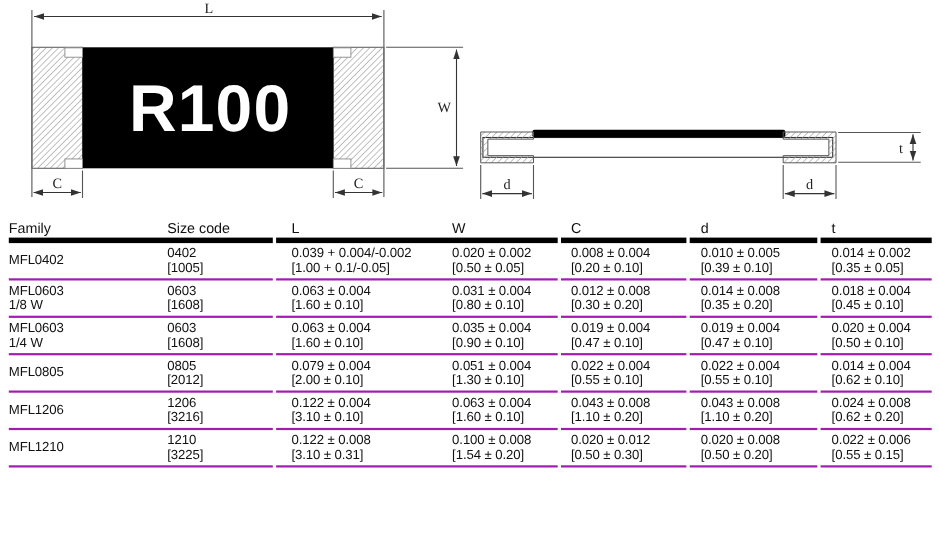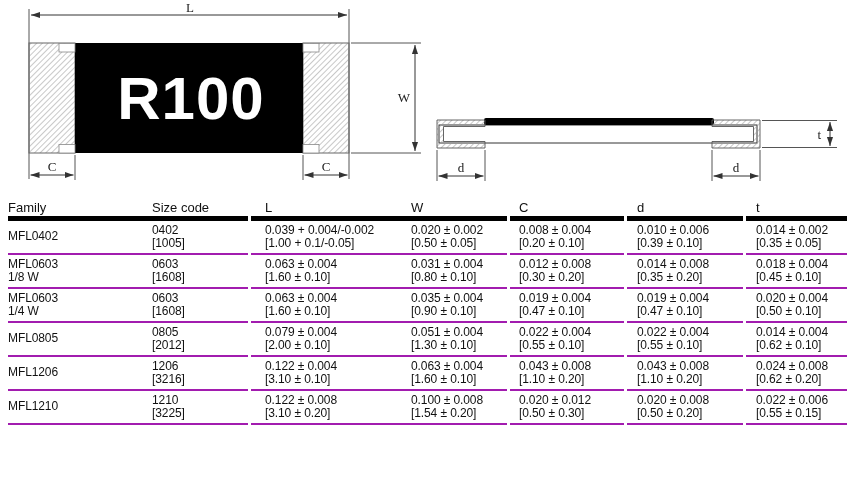--- a/index.html
+++ b/index.html
@@ -123,21 +123,21 @@
       </div>
       <div class="cell">
         <div>0.020 ± 0.002</div>
         <div>[0.50 ± 0.05]</div>
       </div>
       <div class="cell">
         <div>0.008 ± 0.004</div>
         <div>[0.20 ± 0.10]</div>
       </div>
       <div class="cell">
-        <div>0.010 ± 0.006</div>
+        <div>0.010 ± 0.005</div>
         <div>[0.39 ± 0.10]</div>
       </div>
       <div class="cell">
         <div>0.014 ± 0.002</div>
         <div>[0.35 ± 0.05]</div>
       </div>
     </div>
 
     <div class="trow grid7">
       <div class="cell">
@@ -267,21 +267,21 @@
       <div class="cell">
         <div>MFL1210</div>
         <div></div>
       </div>
       <div class="cell">
         <div>1210</div>
         <div>[3225]</div>
       </div>
       <div class="cell">
         <div>0.122 ± 0.008</div>
-        <div>[3.10 ± 0.20]</div>
+        <div>[3.10 ± 0.31]</div>
       </div>
       <div class="cell">
         <div>0.100 ± 0.008</div>
         <div>[1.54 ± 0.20]</div>
       </div>
       <div class="cell">
         <div>0.020 ± 0.012</div>
         <div>[0.50 ± 0.30]</div>
       </div>
       <div class="cell">

